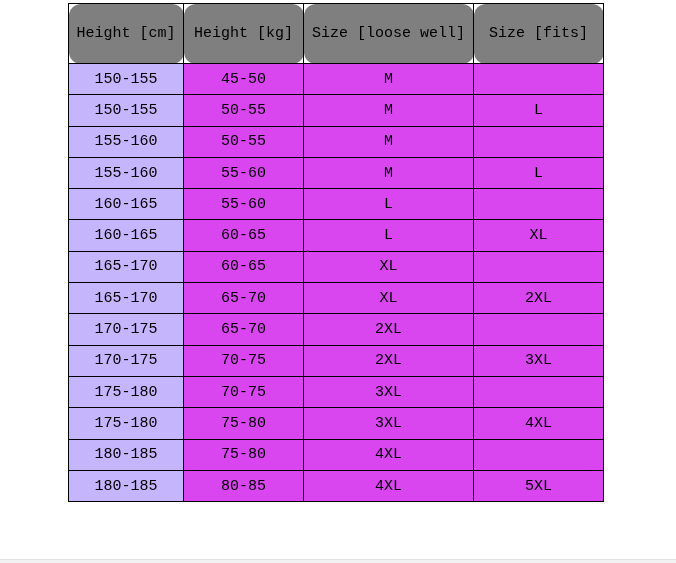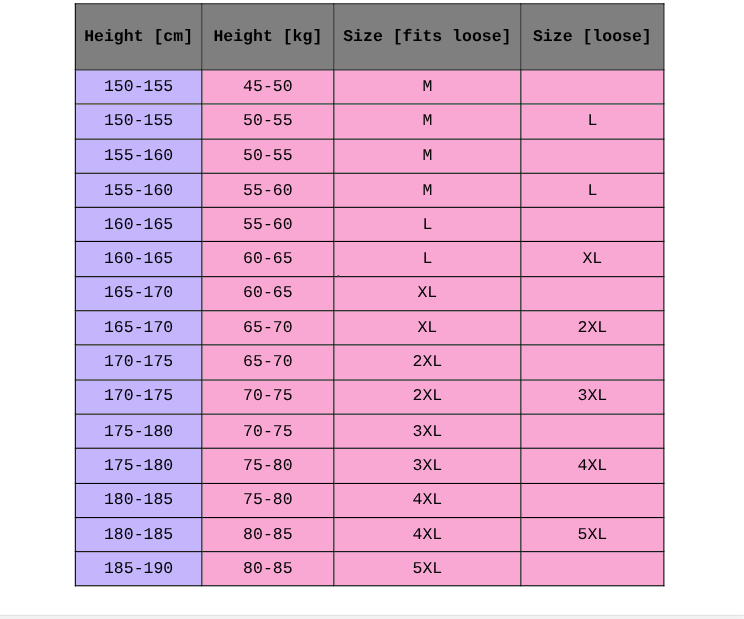--- a/index.html
+++ b/index.html
@@ -26,28 +26,29 @@
     vertical-align: middle;
     padding: 0;
     color: #000000;
     overflow: hidden;
     white-space: nowrap;
   }
   table.size-chart th {
     height: 60px;
     background: #7f7f7f;
     font-size: 15px;
-    font-weight: bold;
+    font-weight: normal;
     letter-spacing: 0px;
+    border-radius: 12px;
   }
   table.size-chart td {
     height: 31.3px;
     font-size: 15px;
     font-weight: normal;
-    background: #f9a8d4;
+    background: #d946ef;
   }
   table.size-chart td.c-height { background: #c4b5fd; }
   .col-height { width: 115px; }
   .col-weight { width: 120px; }
   .col-fits   { width: 170px; }
   .col-loose  { width: 130px; }
   .stray-mark {
     position: absolute;
     left: 304px;
     top: 243px;
@@ -73,22 +74,22 @@
   <colgroup>
     <col class="col-height">
     <col class="col-weight">
     <col class="col-fits">
     <col class="col-loose">
   </colgroup>
   <thead>
     <tr>
       <th>Height [cm]</th>
       <th>Height [kg]</th>
-      <th>Size [fits loose]</th>
-      <th>Size [loose]</th>
+      <th>Size [loose well]</th>
+      <th>Size [fits]</th>
     </tr>
   </thead>
   <tbody>
   <tr>
     <td class="c-height">150-155</td>
     <td class="c-weight">45-50</td>
     <td class="c-fits">M</td>
     <td class="c-loose"></td>
   </tr>
 
@@ -176,23 +177,17 @@
     <td class="c-loose"></td>
   </tr>
 
   <tr>
     <td class="c-height">180-185</td>
     <td class="c-weight">80-85</td>
     <td class="c-fits">4XL</td>
     <td class="c-loose">5XL</td>
   </tr>
 
-  <tr>
-    <td class="c-height">185-190</td>
-    <td class="c-weight">80-85</td>
-    <td class="c-fits">5XL</td>
-    <td class="c-loose"></td>
-  </tr>
 </tbody>
 </table>
 
 <span class="stray-mark">.</span>
 <div class="bottom-edge-strip"></div>
 
 </body></html>

